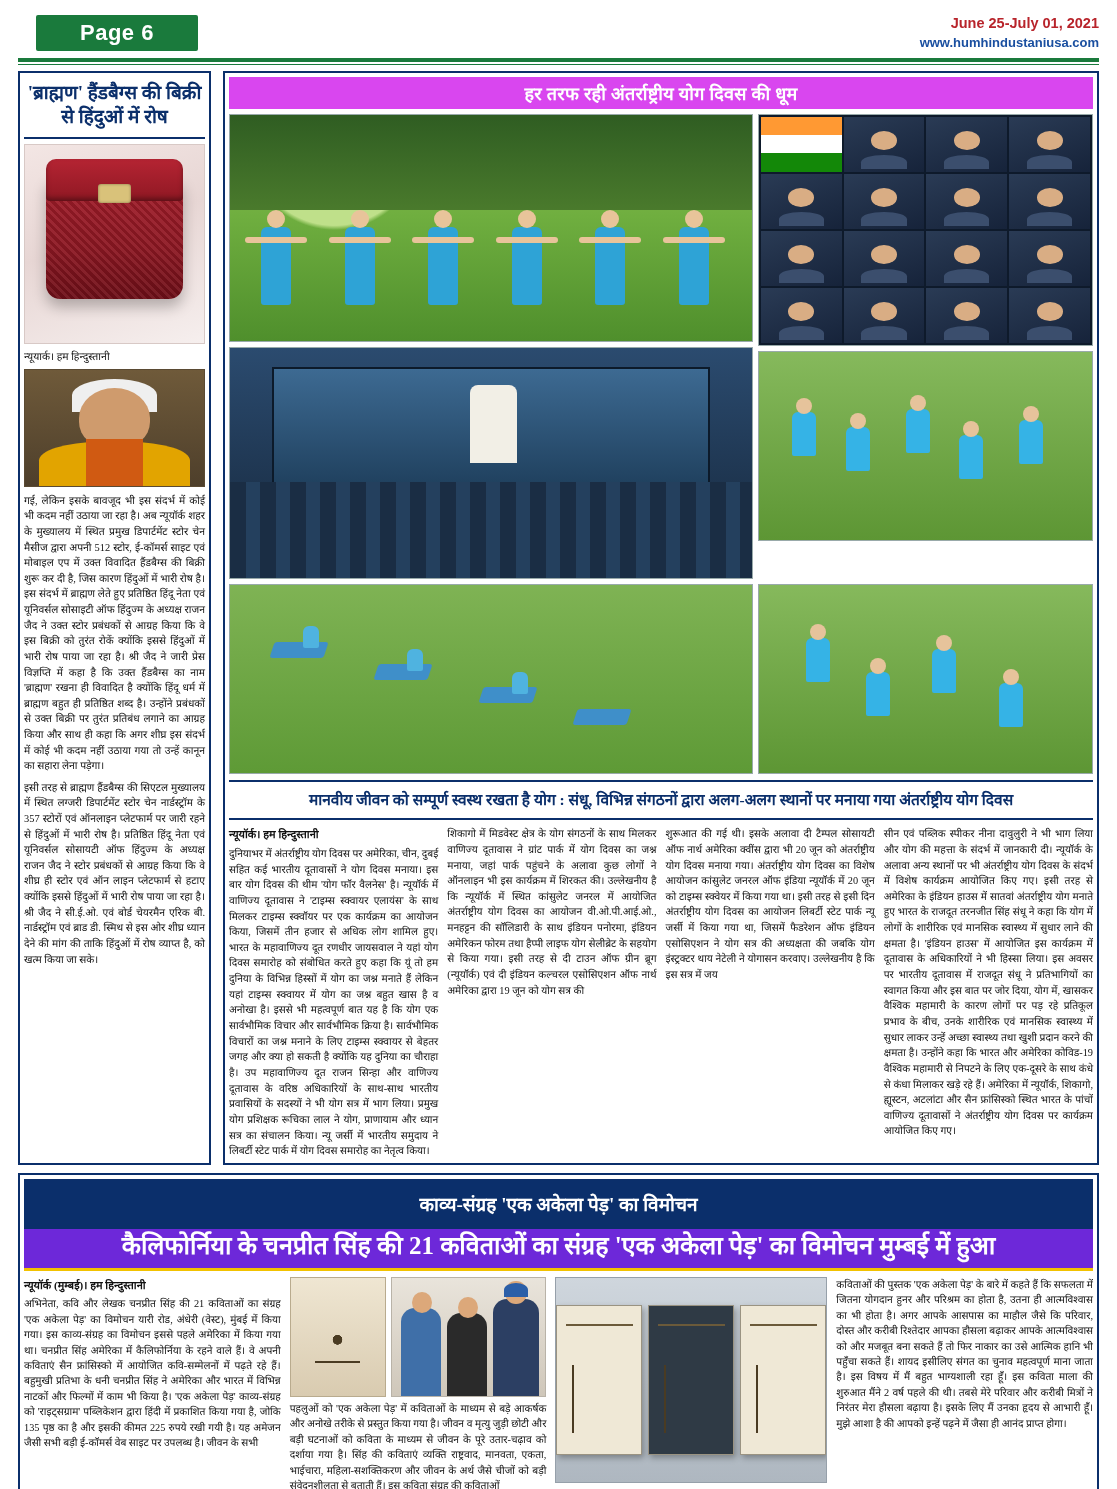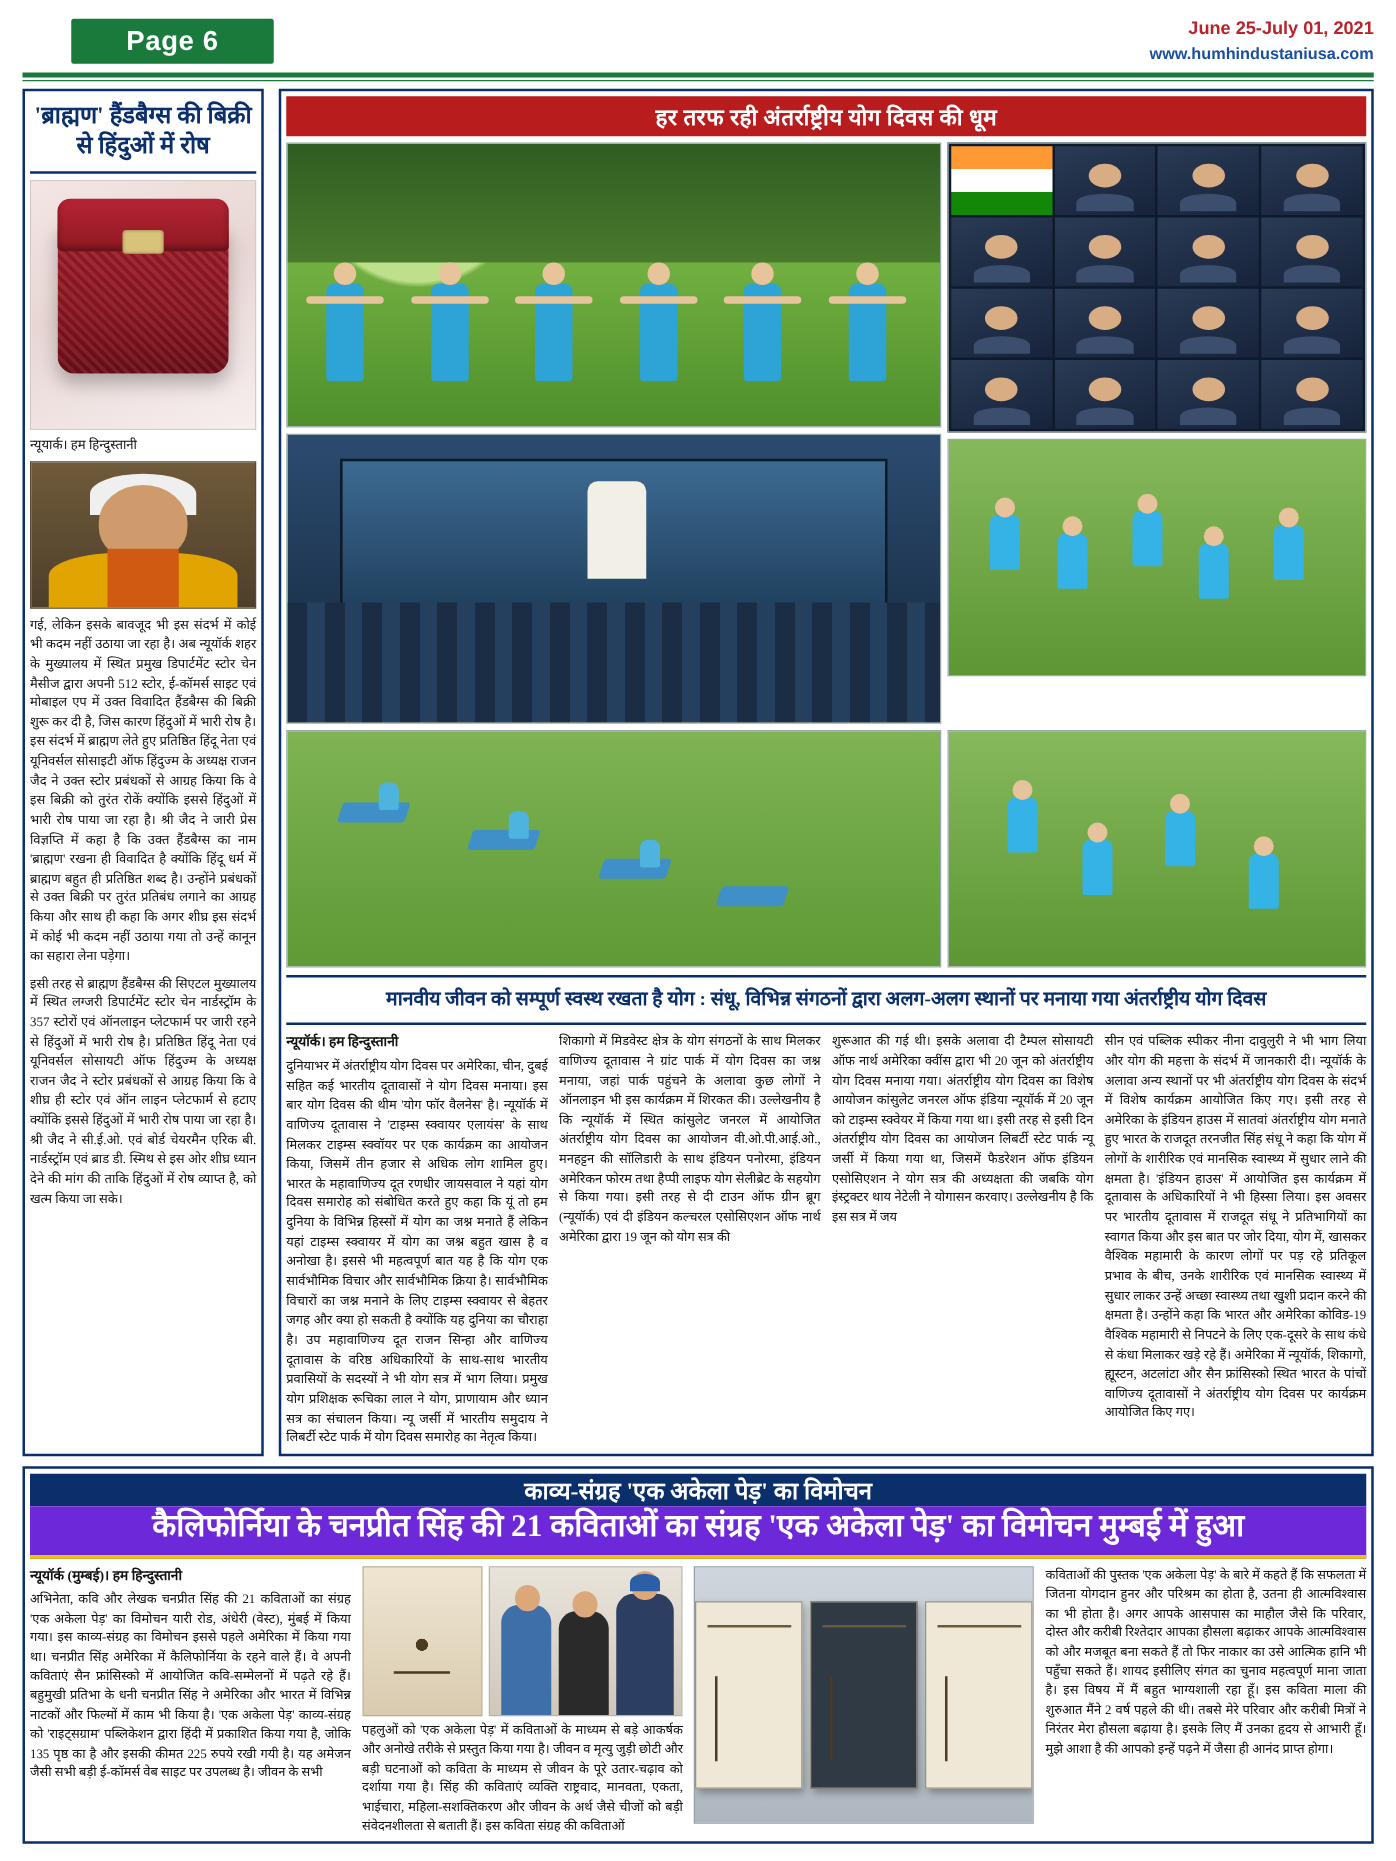--- a/index.html
+++ b/index.html
@@ -34,21 +34,21 @@
   }
   .mast-left .usa { font-size: 19px; letter-spacing: 1px; }
   .page-badge {
     background: #1a7a3c;
     color: #fff;
     font-weight: bold;
     font-size: 22px;
     padding: 5px 44px;
     border-radius: 2px;
     letter-spacing: .5px;
-    margin-left: 39px;
+    margin-left: 18px;
   }
   .mast-right { text-align: right; line-height: 1.35; }
   .mast-date { color:#b8242b; font-weight:bold; font-size: 14.5px; }
   .mast-site { color:#1a4fa0; font-weight:bold; font-size: 13px; }
 
   .rule-green { height: 4px; background:#1a7a3c; margin: 3px 0 0 0; }
   .rule-thin  { height: 1px; background:#1a7a3c; margin: 2px 0 6px 0; }
 
   
   .top-zone { display:flex; gap: 12px; }
@@ -113,21 +113,21 @@
   .portrait .scarf{
     position:absolute; left:34%; top:60%; width:32%; height:40%;
     background:#d05a12;
   }
   .lc-body { font-size:10.4px; line-height:1.5; text-align:justify;
              font-family:"Liberation Serif", serif; margin-top:6px; }
 
   
   .mainstory { flex:1; border: 2px solid #0b2f6b; padding: 4px; }
   .kicker {
-    background:#b91c1c; color:#fff; text-align:center;
+    background:#d946ef; color:#fff; text-align:center;
     font-family:"Liberation Serif", serif; font-weight:bold;
     font-size: 18px; padding: 4px 6px; letter-spacing:.3px;
   }
   .headline {
     background:#0b2f6b; color:#fff; text-align:center;
     font-family:"Liberation Serif", serif; font-weight:bold;
     font-size: 31px; padding: 2px 6px 7px 6px; line-height:1.15;
     border-bottom: 3px solid #f2c200;
   }
 
@@ -259,21 +259,21 @@
     background:#e06f1f; color:#fff; font-size:11px; font-weight:bold;
     display:flex; align-items:center; justify-content:center;
     border:2px solid #fff;
   }
 
   
   .bottom { margin-top: 8px; border:2px solid #0b2f6b; padding:4px; }
   .b-kicker {
     background:#0b2f6b; color:#fff; text-align:center;
     font-family:"Liberation Serif", serif; font-weight:bold;
-    font-size: 19px; padding: 0 6px;
+    font-size: 19px; padding: 12px 6px;
   }
   .b-headline {
     background:#6d28d9; color:#fff; text-align:center;
     font-family:"Liberation Serif", serif; font-weight:bold;
     font-size: 25px; padding: 2px 6px 7px 6px; line-height:1.2;
     border-bottom: 3px solid #f2c200;
   }
   .b-cols { display:flex; gap:9px; margin-top:6px; }
   .bcol { flex:1; font-family:"Liberation Serif", serif; font-size:10.3px;
           line-height:1.5; text-align:justify; }

